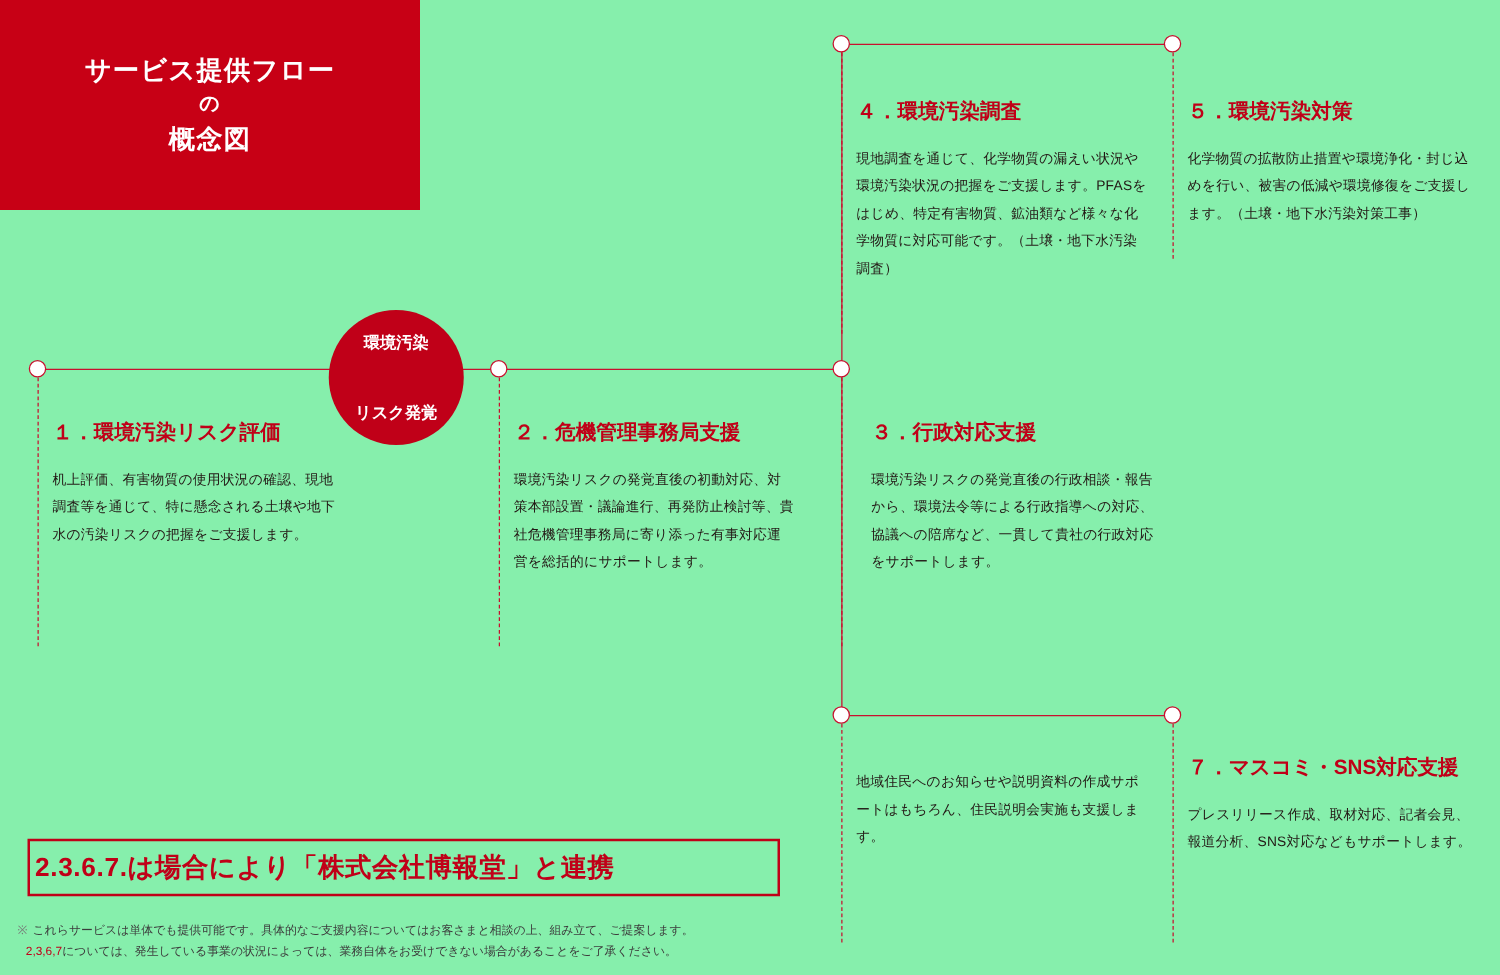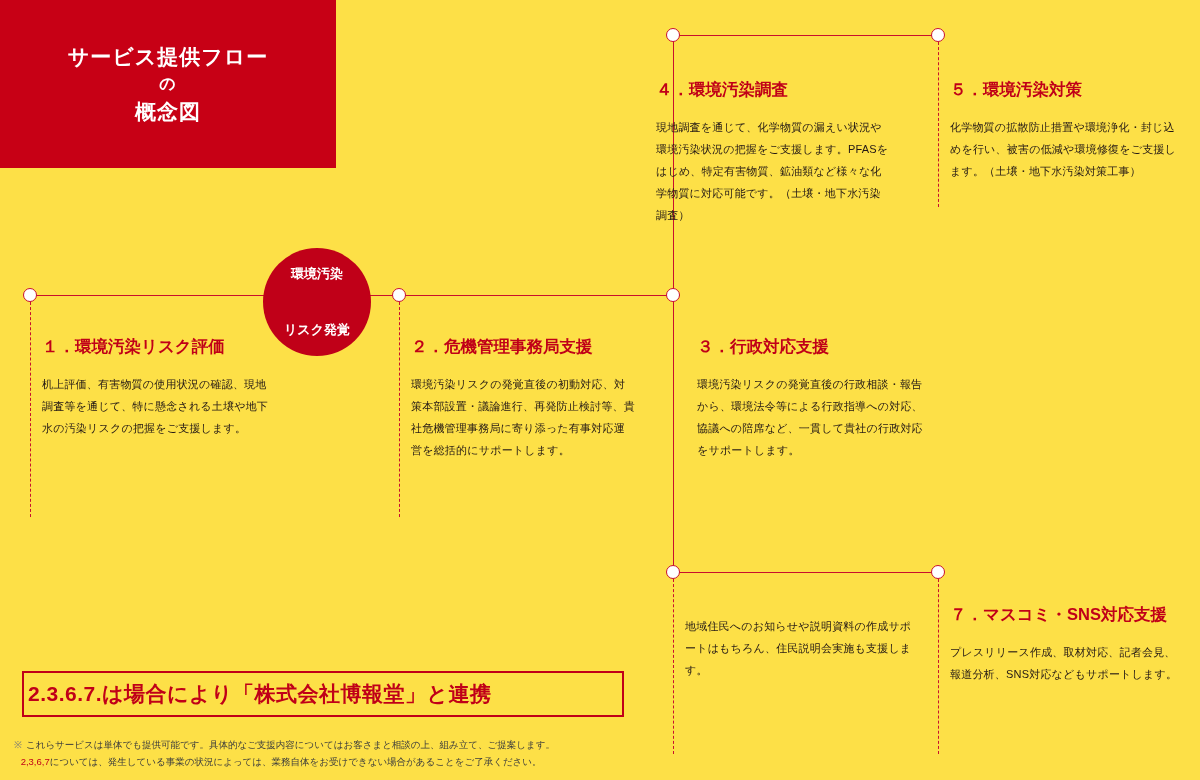--- a/index.html
+++ b/index.html
@@ -9,21 +9,21 @@
   }
   body {
     font-family: "Liberation Sans", sans-serif;
     color: #231815;
   }
   #stage {
     position: relative;
     width: 1200px;
     height: 780px;
     overflow: hidden;
-    background: #fde047;
+    background: #86efac;
   }
 
   
   .title-block {
     position: absolute;
     left: 0;
     top: 0;
     width: 336px;
     height: 168px;
     background: #c70015;
@@ -202,21 +202,21 @@
   <div class="step" style="left:411px; top:333px; width:225px;">
     <div class="heading">２．危機管理事務局支援</div>
     <div class="body">環境汚染リスクの発覚直後の初動対応、対策本部設置・議論進行、再発防止検討等、貴社危機管理事務局に寄り添った有事対応運営を総括的にサポートします。</div>
   </div>
 
   <div class="step" style="left:685px; top:333px; width:230px;margin-left:12px;">
     <div class="heading">３．行政対応支援</div>
     <div class="body">環境汚染リスクの発覚直後の行政相談・報告から、環境法令等による行政指導への対応、協議への陪席など、一貫して貴社の行政対応をサポートします。</div>
   </div>
 
-  <div class="step" style="left:656px; top:76px; width:235px;">
+  <div class="step" style="left:685px; top:76px; width:235px;">
     <div class="heading">４．環境汚染調査</div>
     <div class="body">現地調査を通じて、化学物質の漏えい状況や環境汚染状況の把握をご支援します。PFASをはじめ、特定有害物質、鉱油類など様々な化学物質に対応可能です。（土壌・地下水汚染調査）</div>
   </div>
 
   <div class="step" style="left:950px; top:76px; width:232px;">
     <div class="heading">５．環境汚染対策</div>
     <div class="body">化学物質の拡散防止措置や環境浄化・封じ込めを行い、被害の低減や環境修復をご支援します。（土壌・地下水汚染対策工事）</div>
   </div>
 
   <div class="step" style="left:685px; top:601px; width:232px;">

